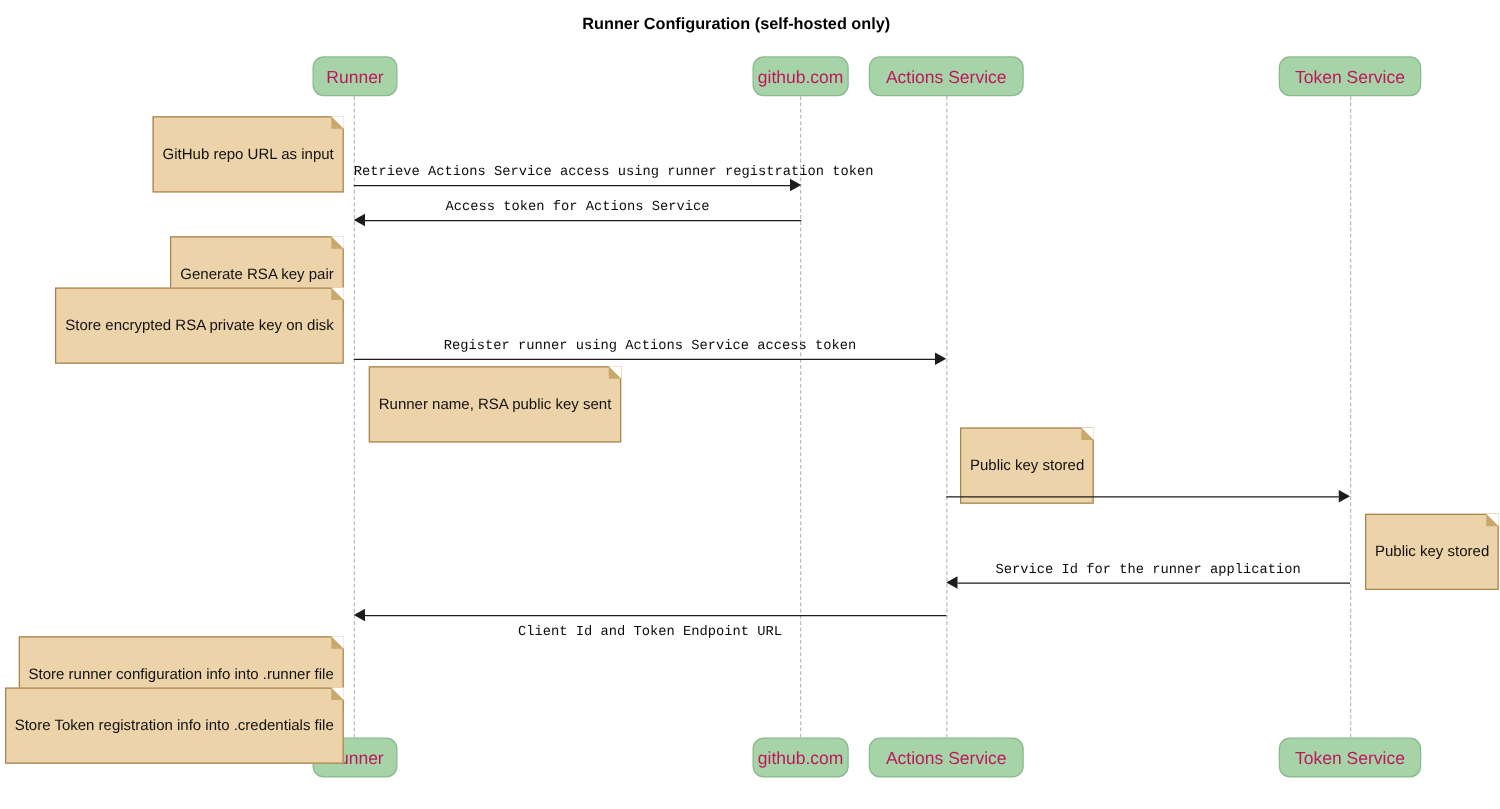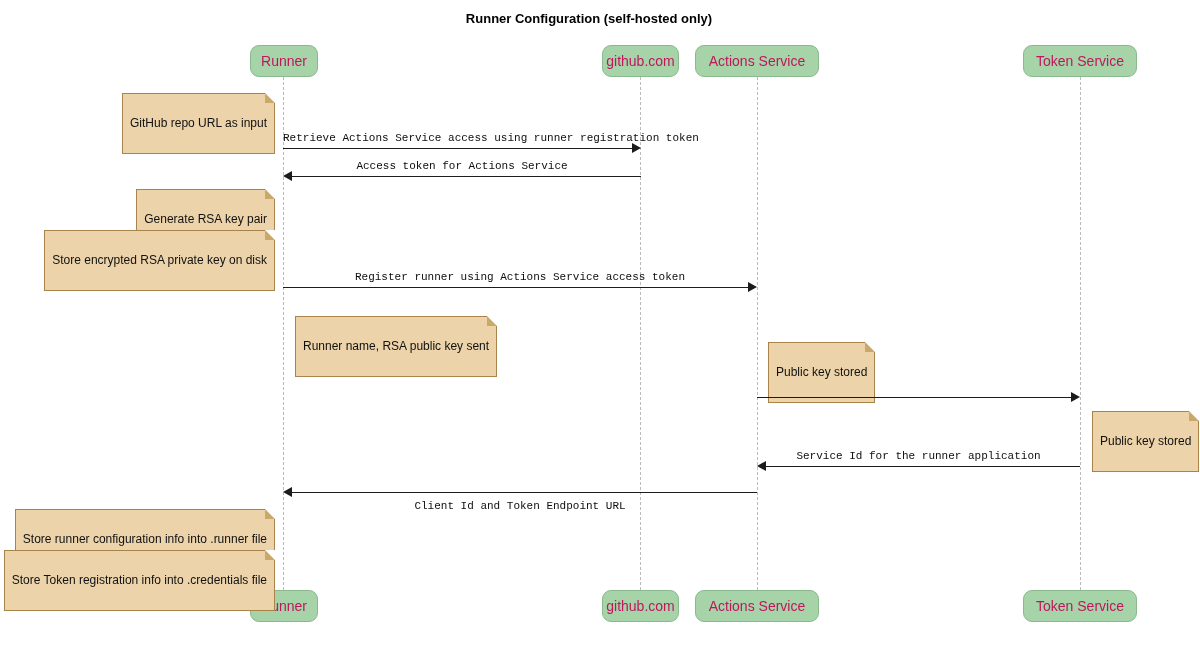--- a/index.html
+++ b/index.html
@@ -72,21 +72,21 @@
   <div class="msg-line" style="left:292px;top:176px;width:349px"></div>
   <div class="ah ah-l" style="left:283px;top:171px"></div>
 
   <div class="note" style="right:925px;top:189px">Generate RSA key pair</div>
   <div class="note" style="right:925px;top:230px">Store encrypted RSA private key on disk</div>
 
   <div class="msg-label" style="left:283px;top:270px;width:474px">Register runner using Actions Service access token</div>
   <div class="msg-line" style="left:283px;top:287px;width:465px"></div>
   <div class="ah ah-r" style="left:748px;top:282px"></div>
 
-  <div class="note" style="left:295px;top:316px">Runner name, RSA public key sent</div>
+  <div class="note" style="left:295px;top:293px">Runner name, RSA public key sent</div>
 
   <div class="note" style="left:768px;top:342px">Public key stored</div>
 
   <div class="msg-line" style="left:757px;top:397px;width:314px"></div>
   <div class="ah ah-r" style="left:1071px;top:392px"></div>
 
   <div class="note" style="left:1092px;top:411px">Public key stored</div>
 
   <div class="msg-label" style="left:757px;top:449px;width:323px">Service Id for the runner application</div>
   <div class="msg-line" style="left:766px;top:466px;width:314px"></div>

